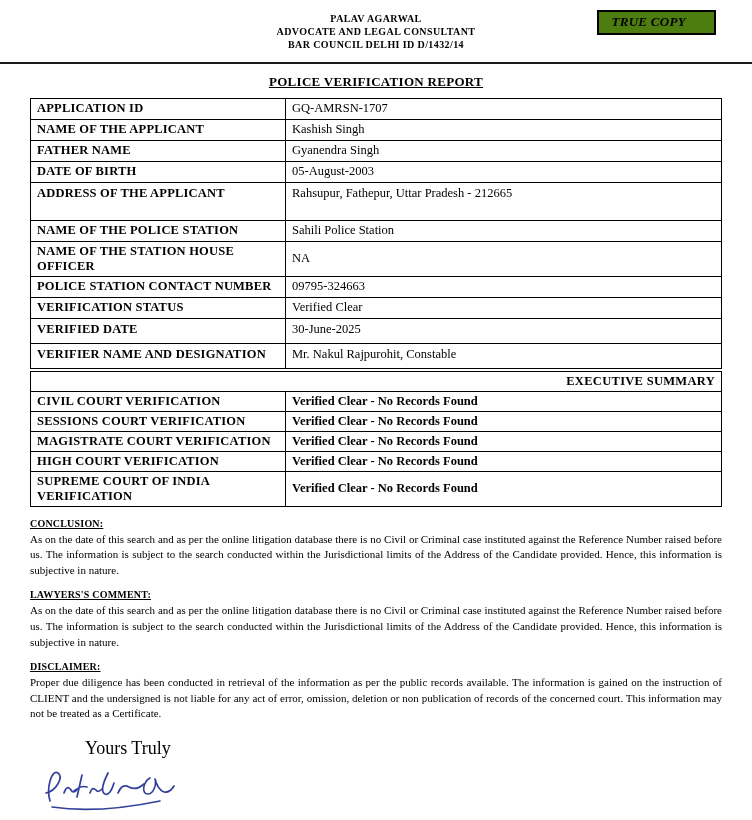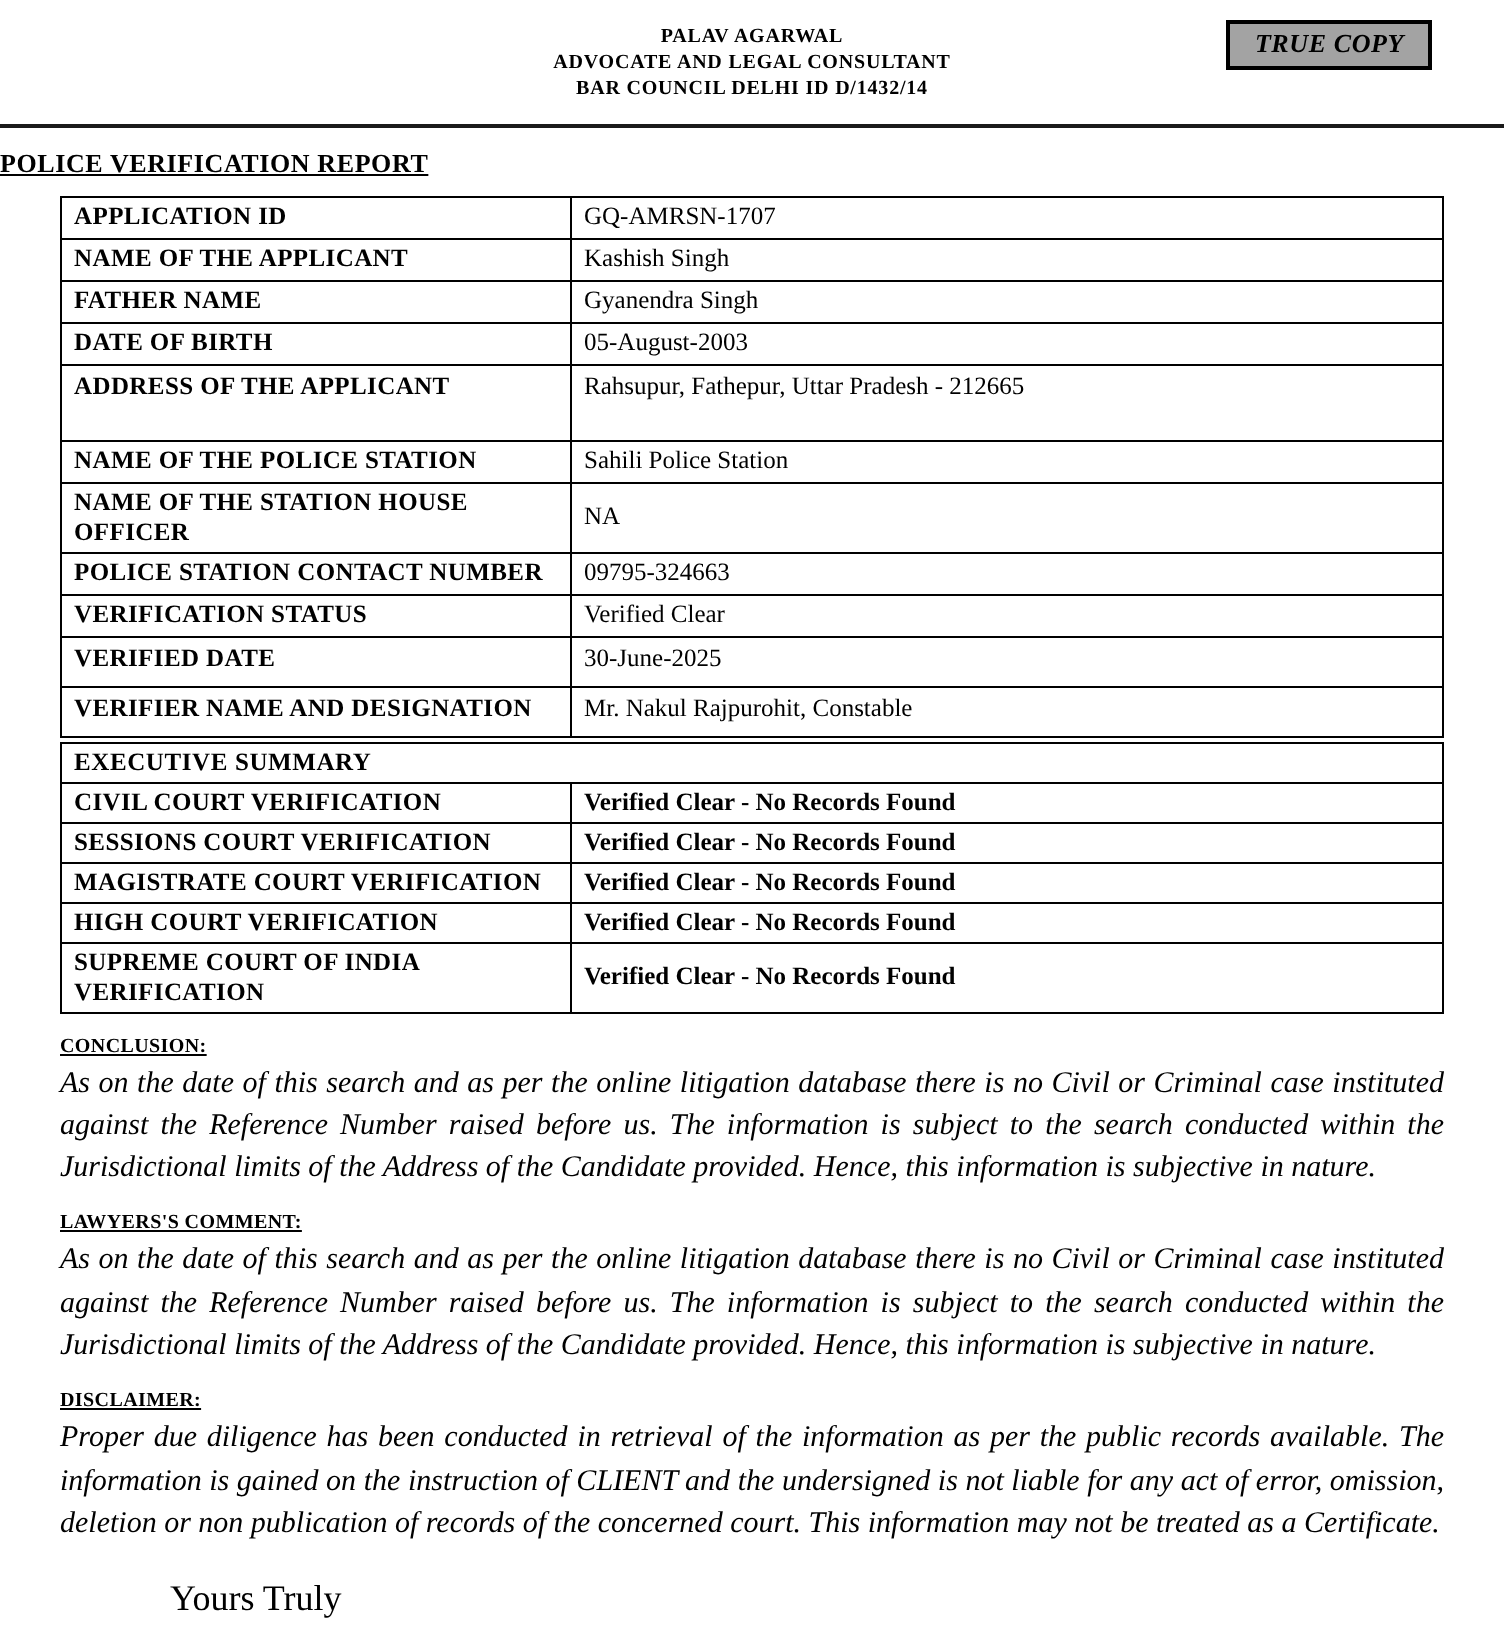--- a/index.html
+++ b/index.html
@@ -26,36 +26,36 @@
   .letterhead .lh-line {
     font-weight: bold;
     font-size: 10px;
     letter-spacing: 0.4px;
   }
   .true-copy-box {
     position: absolute;
     top: 10px;
     right: 36px;
     border: 2px solid #000;
-    padding: 2px 12px 3px 12px;
+    padding: 2px 28px 3px 12px;
     font-weight: bold;
     font-style: italic;
     font-size: 13px;
     letter-spacing: 0.3px;
-    background: #a3a3a3;
+    background: #4d7c0f;
   }
   .header-rule {
     border: none;
     border-top: 2px solid #1a1a1a;
     margin: 10px 0 0 0;
     width: 100%;
   }
   
   .report-title {
-    text-align: left;
+    text-align: center;
     font-weight: bold;
     font-size: 13px;
     letter-spacing: 0.3px;
     text-decoration: underline;
     margin: 10px 0 8px 0;
   }
   
   .content { padding: 0 30px; }
   table.report-table {
     width: 100%;
@@ -72,45 +72,44 @@
     font-weight: bold;
     width: 255px;
     letter-spacing: 0.2px;
   }
   td.val { font-weight: normal; }
   tr.row-normal td { height: 21px; }
   tr.row-tall td { height: 38px; vertical-align: top; padding-top: 3px; }
   tr.row-med td { height: 25px; vertical-align: top; padding-top: 3px; }
   table.exec-table { margin-top: 2px; }
   .exec-header {
-    text-align: left;
+    text-align: right;
     font-weight: bold;
     font-size: 12.5px;
     letter-spacing: 0.3px;
     height: 20px;
   }
   tr.exec-row td { height: 19.5px; }
   tr.exec-row td.exec-val {
     text-align: left;
     font-weight: bold;
   }
   
   .section { margin-top: 11px; }
   .section-heading {
     font-weight: bold;
     font-size: 10px;
     text-decoration: underline;
     margin-bottom: 3px;
     letter-spacing: 0.2px;
   }
   .section-body {
-    font-size: 15px;
+    font-size: 11px;
     line-height: 1.42;
     text-align: justify;
-    font-style: italic;
   }
   
   .closing {
     margin-top: 16px;
     margin-left: 55px;
     font-size: 18px;
   }
   .signature-wrap {
     margin-top: 4px;
     margin-left: 8px;

